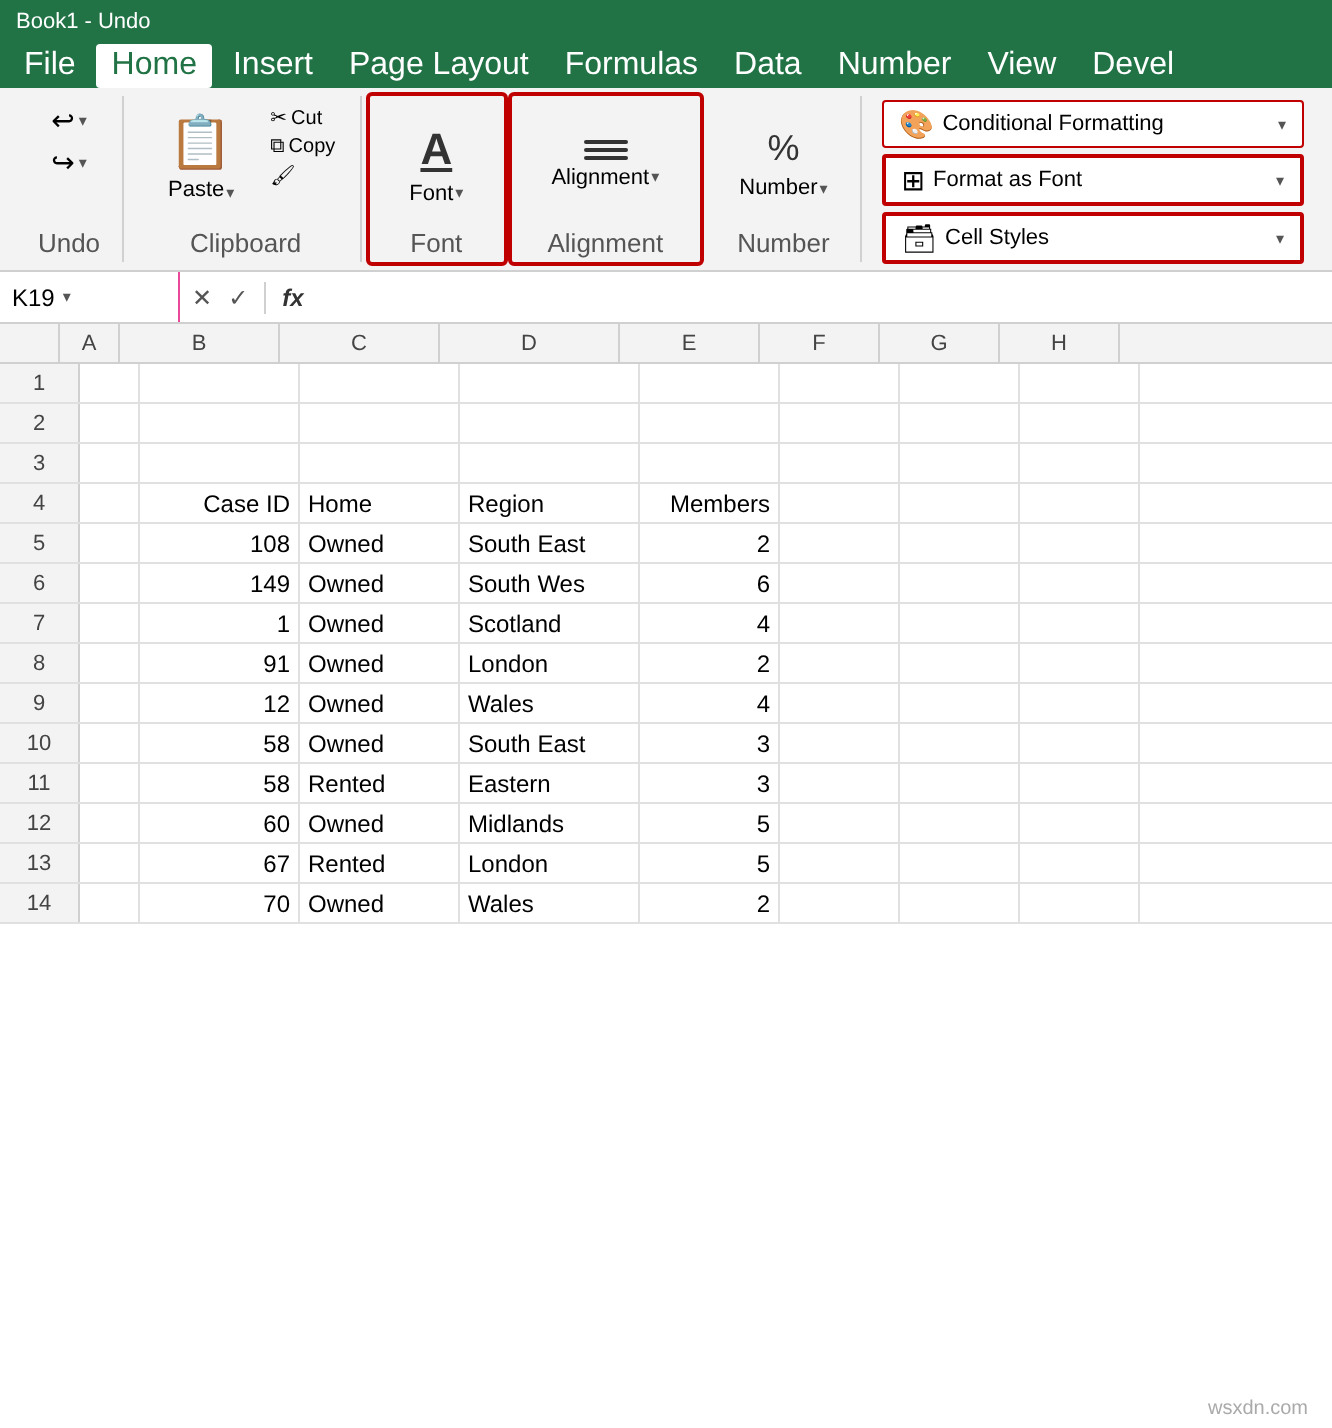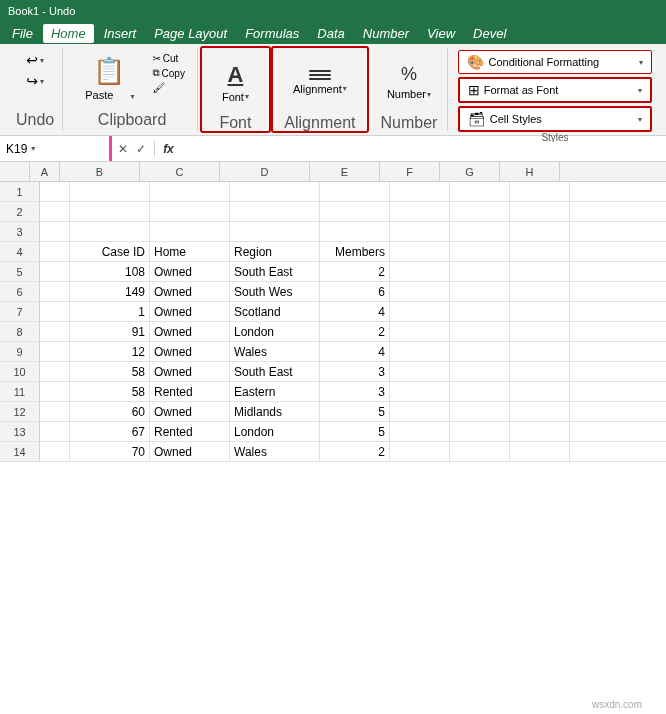--- a/index.html
+++ b/index.html
@@ -31,22 +31,21 @@
       height: 22px;
       display: flex;
       align-items: center;
       padding: 0 4px;
       gap: 2px;
     }
     .menu-item {
       padding: 2px 8px;
       cursor: pointer;
       border-radius: 2px;
-      font-size: 13px;
-      font-style: italic;
+      font-size: 16px;
     }
     .menu-item.active {
       background: white;
       color: #217346;
     }
 
     
     .ribbon {
       background: #f3f3f3;
       border-bottom: 1px solid #d0d0d0;
@@ -61,21 +60,21 @@
       display: flex;
       flex-direction: column;
       align-items: center;
       border-right: 1px solid #d0d0d0;
       padding: 2px 8px;
       position: relative;
     }
     .ribbon-group:last-child { border-right: none; }
 
     .ribbon-group-label {
-      font-size: 16px;
+      font-size: 13px;
       color: #555;
       margin-top: auto;
       padding-top: 2px;
     }
 
     .ribbon-group-content {
       display: flex;
       align-items: flex-start;
       gap: 4px;
       flex: 1;
@@ -185,22 +184,22 @@
 
     
     .formula-bar {
       display: flex;
       align-items: center;
       border-bottom: 1px solid #d0d0d0;
       height: 26px;
       background: white;
     }
     .cell-ref-box {
-      width: 112px;
-      border-right: 3px solid #ec4899;
+      width: 90px;
+      border-right: 1px solid #ec4899;
       padding: 0 6px;
       font-size: 12px;
       display: flex;
       align-items: center;
       height: 100%;
       cursor: pointer;
     }
     .formula-icons {
       display: flex;
       align-items: center;
@@ -320,21 +319,21 @@
       border-radius: 1px;
     }
     .ribbon-icon-percent {
       font-size: 18px;
       color: #333;
     }
 
     .wsxdn-watermark {
       position: fixed;
       bottom: 4px;
-      right: 24px;
+      right: 12px;
       font-size: 10px;
       color: #aaa;
     }
   </style>
 </head>
 <body>
 
 <div class="title-bar">
   <span>Book1 - Undo</span>
 </div>
@@ -364,21 +363,21 @@
         <span class="caret">▾</span>
       </button>
     </div>
     <div class="ribbon-group-label">Undo</div>
   </div>
 
   <div class="ribbon-group" style="min-width:80px;">
     <div class="ribbon-group-content" style="align-items:flex-start;padding-top:2px;">
       <button class="paste-btn-big">
         <span style="font-size:26px;">📋</span>
-        <span style="display:flex;align-items:flex-end;gap:17px;font-size:11px;">
+        <span style="display:flex;align-items:flex-end;gap:1px;font-size:11px;">
           <span>Paste</span>
           <span class="caret">▾</span>
         </span>
       </button>
       <div class="clipboard-small-btns">
         <button class="clip-small-btn">
           <span>✂</span>
           <span>Cut</span>
         </button>
         <button class="clip-small-btn">
@@ -447,21 +446,20 @@
         <span style="font-size:14px;">⊞</span>
         <span>Format as Font</span>
         <span class="caret" style="margin-left:auto;">▾</span>
       </button>
       <button class="styles-btn highlighted">
         <span style="font-size:14px;">🗃</span>
         <span>Cell Styles</span>
         <span class="caret" style="margin-left:auto;">▾</span>
       </button>
     </div>
-    <div style="font-size:10px;color:#555;text-align:center;">Styles</div>
   </div>
 
 </div>
 
 <div class="formula-bar">
   <div class="cell-ref-box">
     <span>K19</span>
     <span class="caret" style="margin-left:4px;">▾</span>
   </div>
   <div class="formula-icons">

